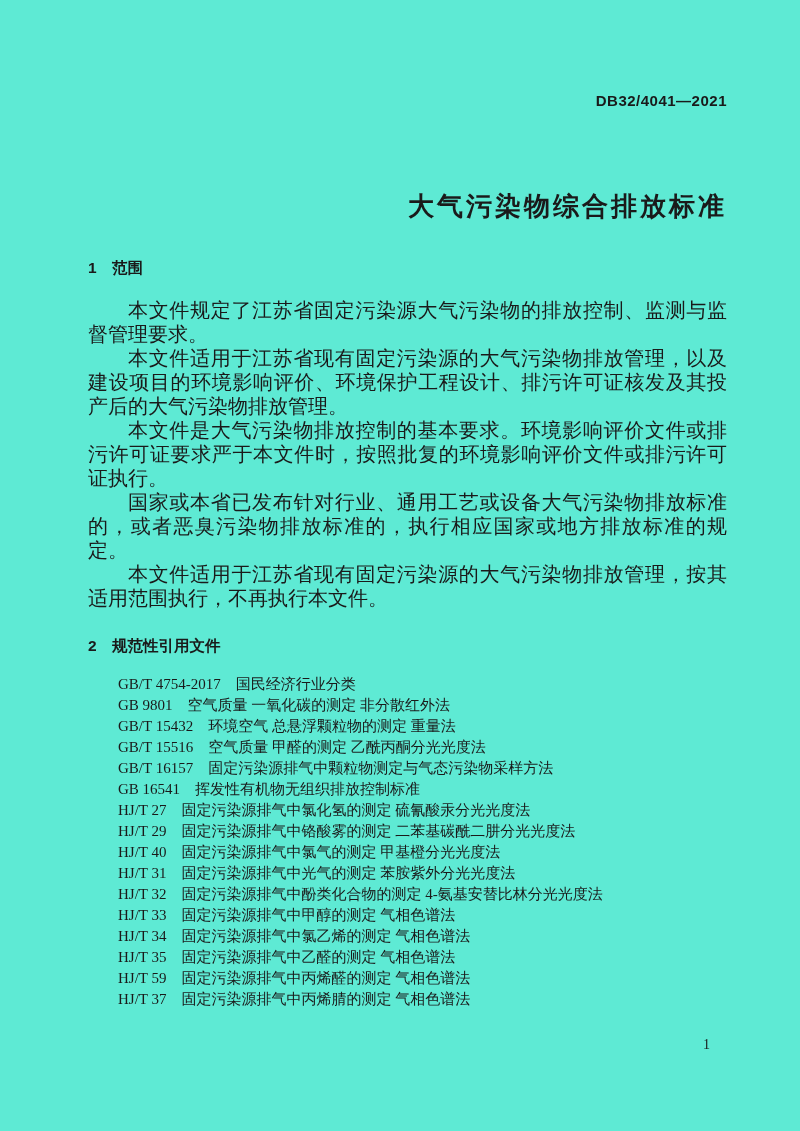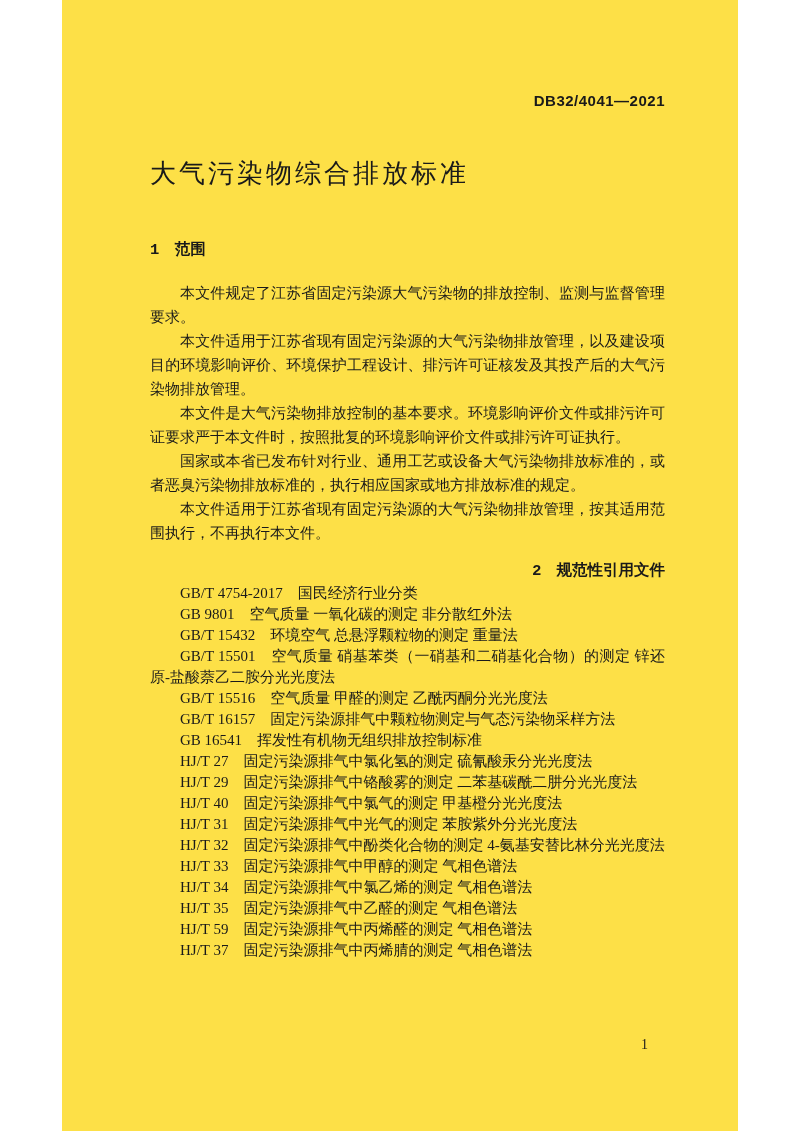--- a/index.html
+++ b/index.html
@@ -2,67 +2,67 @@
 <html><head>
 <meta charset="utf-8">
 <style>
   html, body {
     margin: 0;
     padding: 0;
     background: #ffffff;
   }
   .page {
     position: relative;
-    width: 676px;
+    width: 800px;
     height: 1131px;
     margin: 0 auto;
-    background: #fde047;
+    background: #5eead4;
     color: #1a1a1a;
     box-sizing: border-box;
     padding: 0 73px 0 88px;
     overflow: hidden;
     font-family: "Liberation Serif", "DejaVu Serif", serif;
   }
   .doc-number {
     margin-top: 91px;
     text-align: right;
     font-family: "Liberation Sans", "DejaVu Sans", sans-serif;
     font-weight: 600;
     font-size: 15px;
     line-height: 20px;
     letter-spacing: 0.5px;
   }
   .title {
-    margin: 44px 0 0 0;
-    text-align: left;
+    margin: 77px 0 0 0;
+    text-align: right;
     font-family: "Liberation Sans", "DejaVu Sans", sans-serif;
-    font-weight: 400;
+    font-weight: 700;
     font-size: 26px;
     line-height: 36px;
     letter-spacing: 3px;
   }
   .sec-heading {
     margin: 0;
     font-family: "Liberation Sans", "DejaVu Sans", sans-serif;
     font-weight: 700;
     font-size: 15.5px;
     line-height: 21px;
   }
-  .sec-heading.sec1 { margin-top: 49px; font-family: Liberation Mono, monospace; }
-  .sec-heading.sec2 { margin-top: 14px; text-align: right; }
+  .sec-heading.sec1 { margin-top: 33px; }
+  .sec-heading.sec2 { margin-top: 25px; }
   .body-paras { margin-top: 20px; }
   .body-paras.intro { margin-top: 8px; }
   .para {
     margin: 0;
-    font-size: 15px;
+    font-size: 20px;
     line-height: 24px;
     text-indent: 2em;
     text-align: justify;
   }
-  .refs { margin-top: 3px; }
+  .refs { margin-top: 18px; }
   .ref {
     margin: 0;
     font-size: 15px;
     line-height: 21px;
     text-indent: 2em;
     text-align: justify;
   }
   .page-number {
     position: absolute;
     top: 1036px;
@@ -90,21 +90,20 @@
       <p class="para">本文件适用于江苏省现有固定污染源的大气污染物排放管理，按其适用范围执行，不再执行本文件。</p>
     </div>
 
   <h2 class="sec-heading sec2">2　规范性引用文件</h2>
 
 
   <div class="refs">
       <p class="ref">GB/T 4754-2017　国民经济行业分类</p>
       <p class="ref">GB 9801　空气质量 一氧化碳的测定 非分散红外法</p>
       <p class="ref">GB/T 15432　环境空气 总悬浮颗粒物的测定 重量法</p>
-      <p class="ref">GB/T 15501　空气质量 硝基苯类（一硝基和二硝基化合物）的测定 锌还原-盐酸萘乙二胺分光光度法</p>
       <p class="ref">GB/T 15516　空气质量 甲醛的测定 乙酰丙酮分光光度法</p>
       <p class="ref">GB/T 16157　固定污染源排气中颗粒物测定与气态污染物采样方法</p>
       <p class="ref">GB 16541　挥发性有机物无组织排放控制标准</p>
       <p class="ref">HJ/T 27　固定污染源排气中氯化氢的测定 硫氰酸汞分光光度法</p>
       <p class="ref">HJ/T 29　固定污染源排气中铬酸雾的测定 二苯基碳酰二肼分光光度法</p>
       <p class="ref">HJ/T 40　固定污染源排气中氯气的测定 甲基橙分光光度法</p>
       <p class="ref">HJ/T 31　固定污染源排气中光气的测定 苯胺紫外分光光度法</p>
       <p class="ref">HJ/T 32　固定污染源排气中酚类化合物的测定 4-氨基安替比林分光光度法</p>
       <p class="ref">HJ/T 33　固定污染源排气中甲醇的测定 气相色谱法</p>
       <p class="ref">HJ/T 34　固定污染源排气中氯乙烯的测定 气相色谱法</p>

